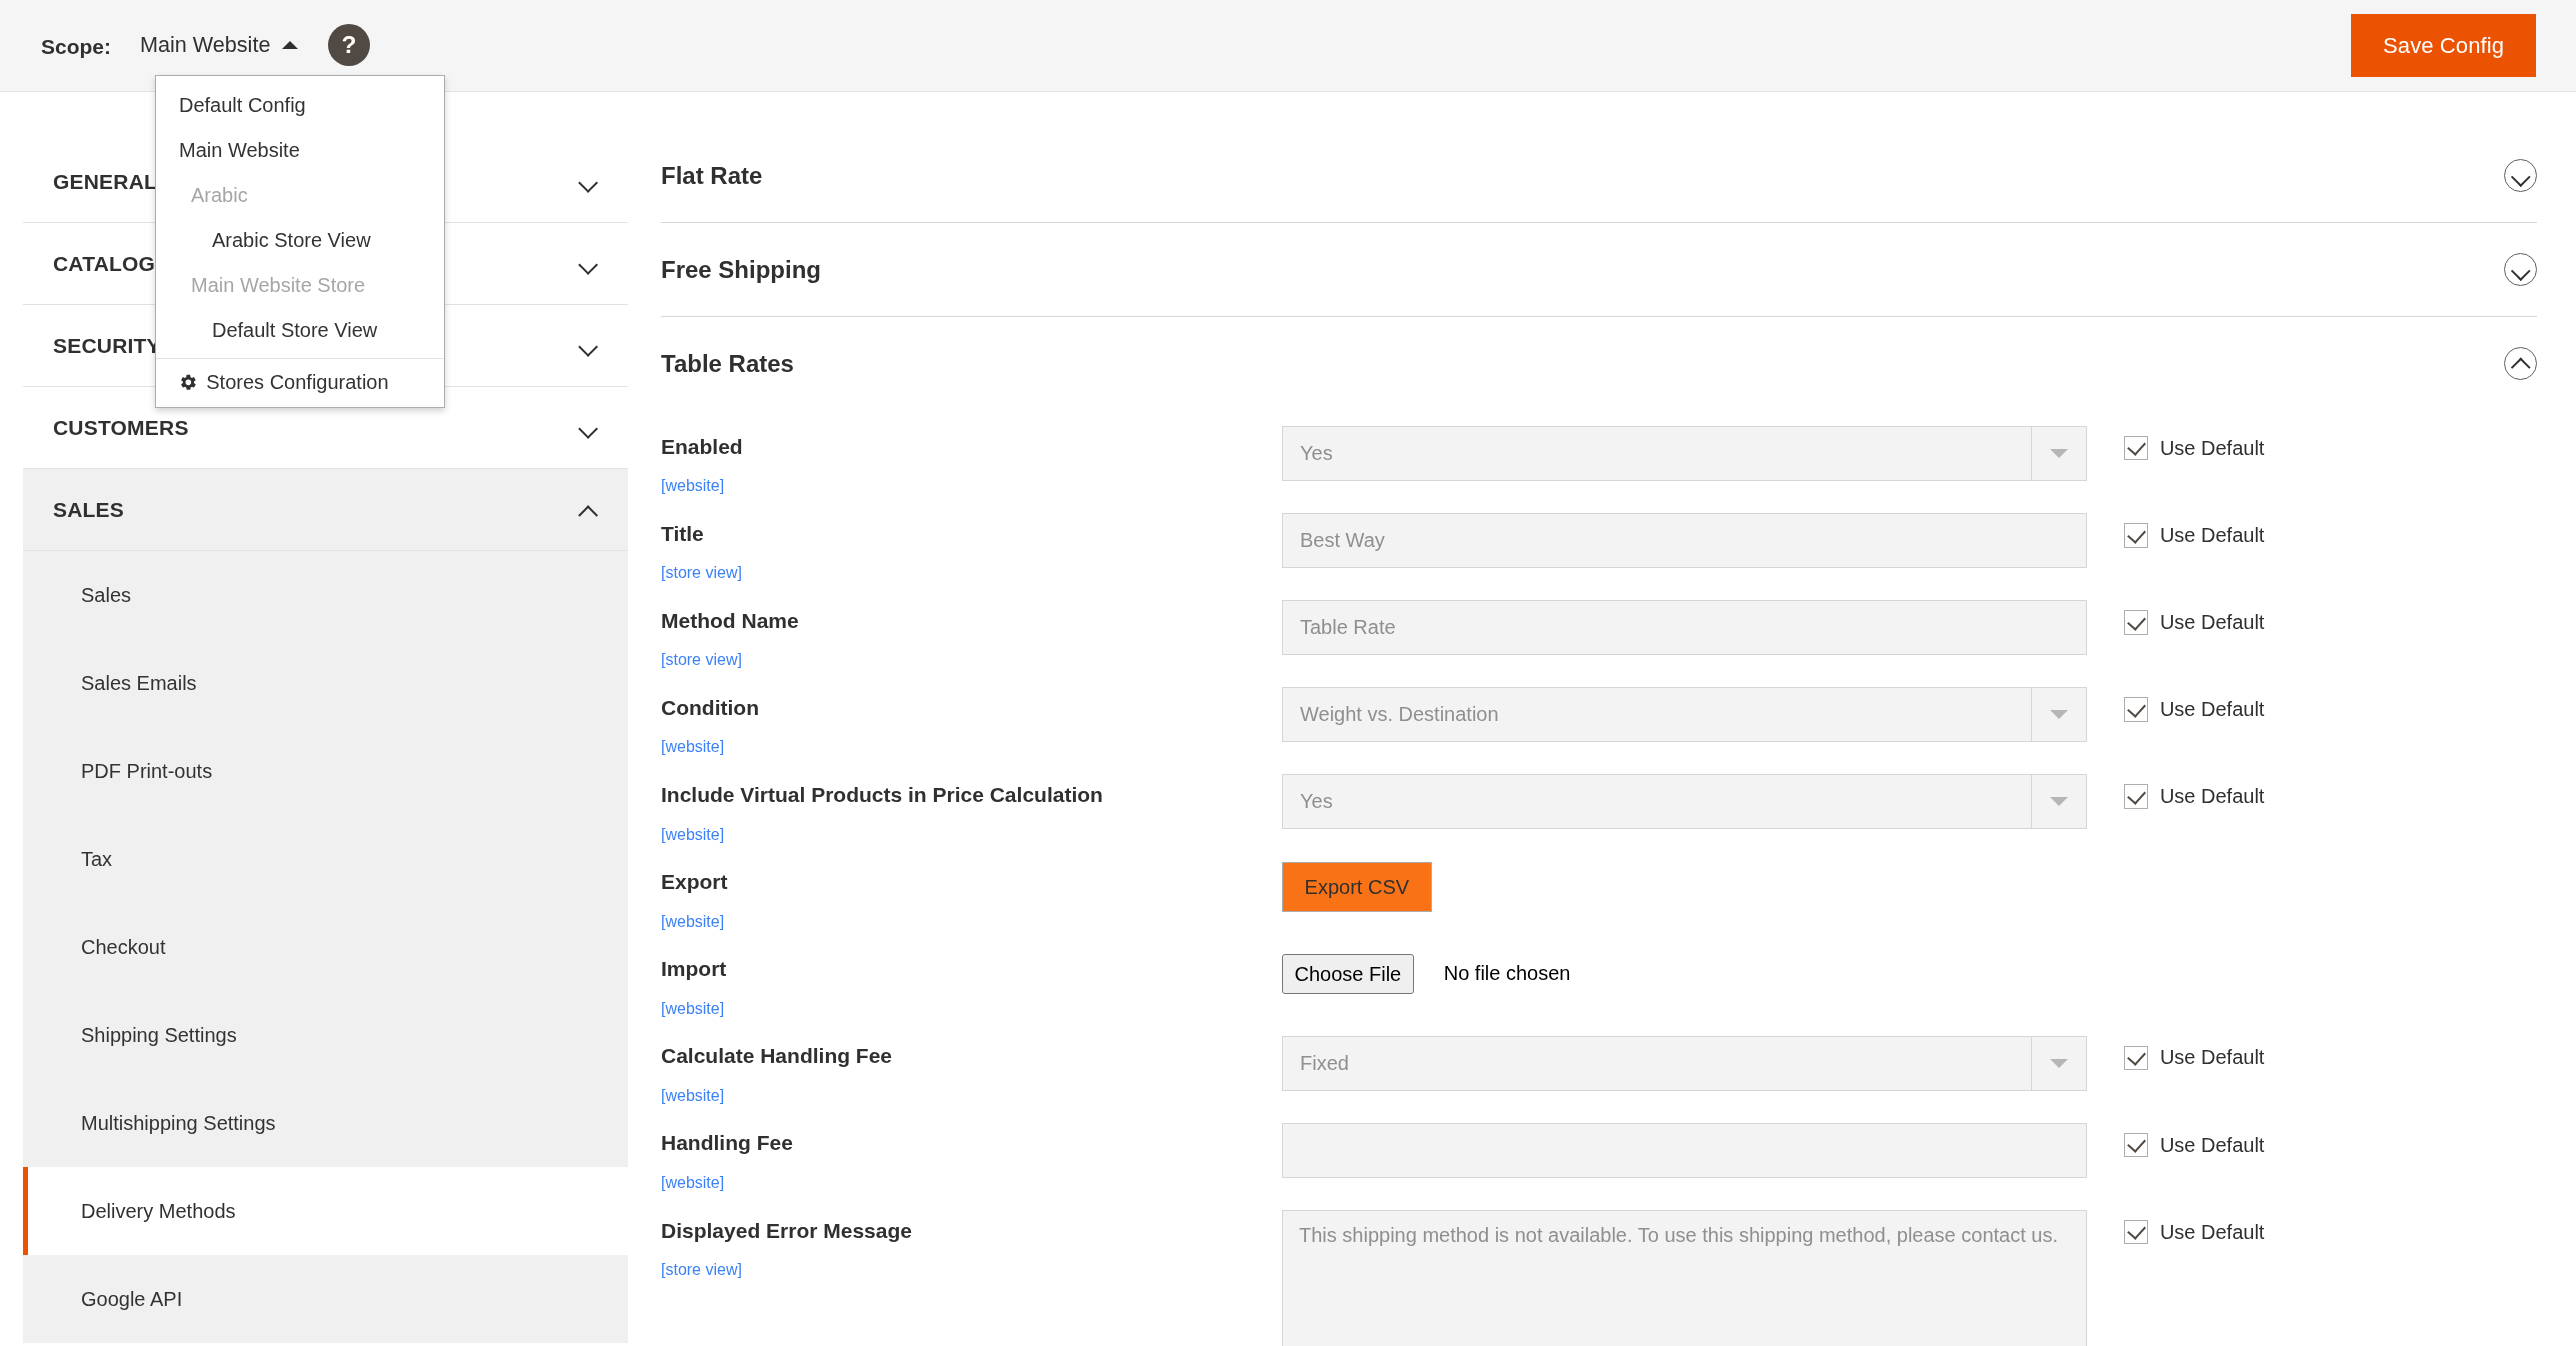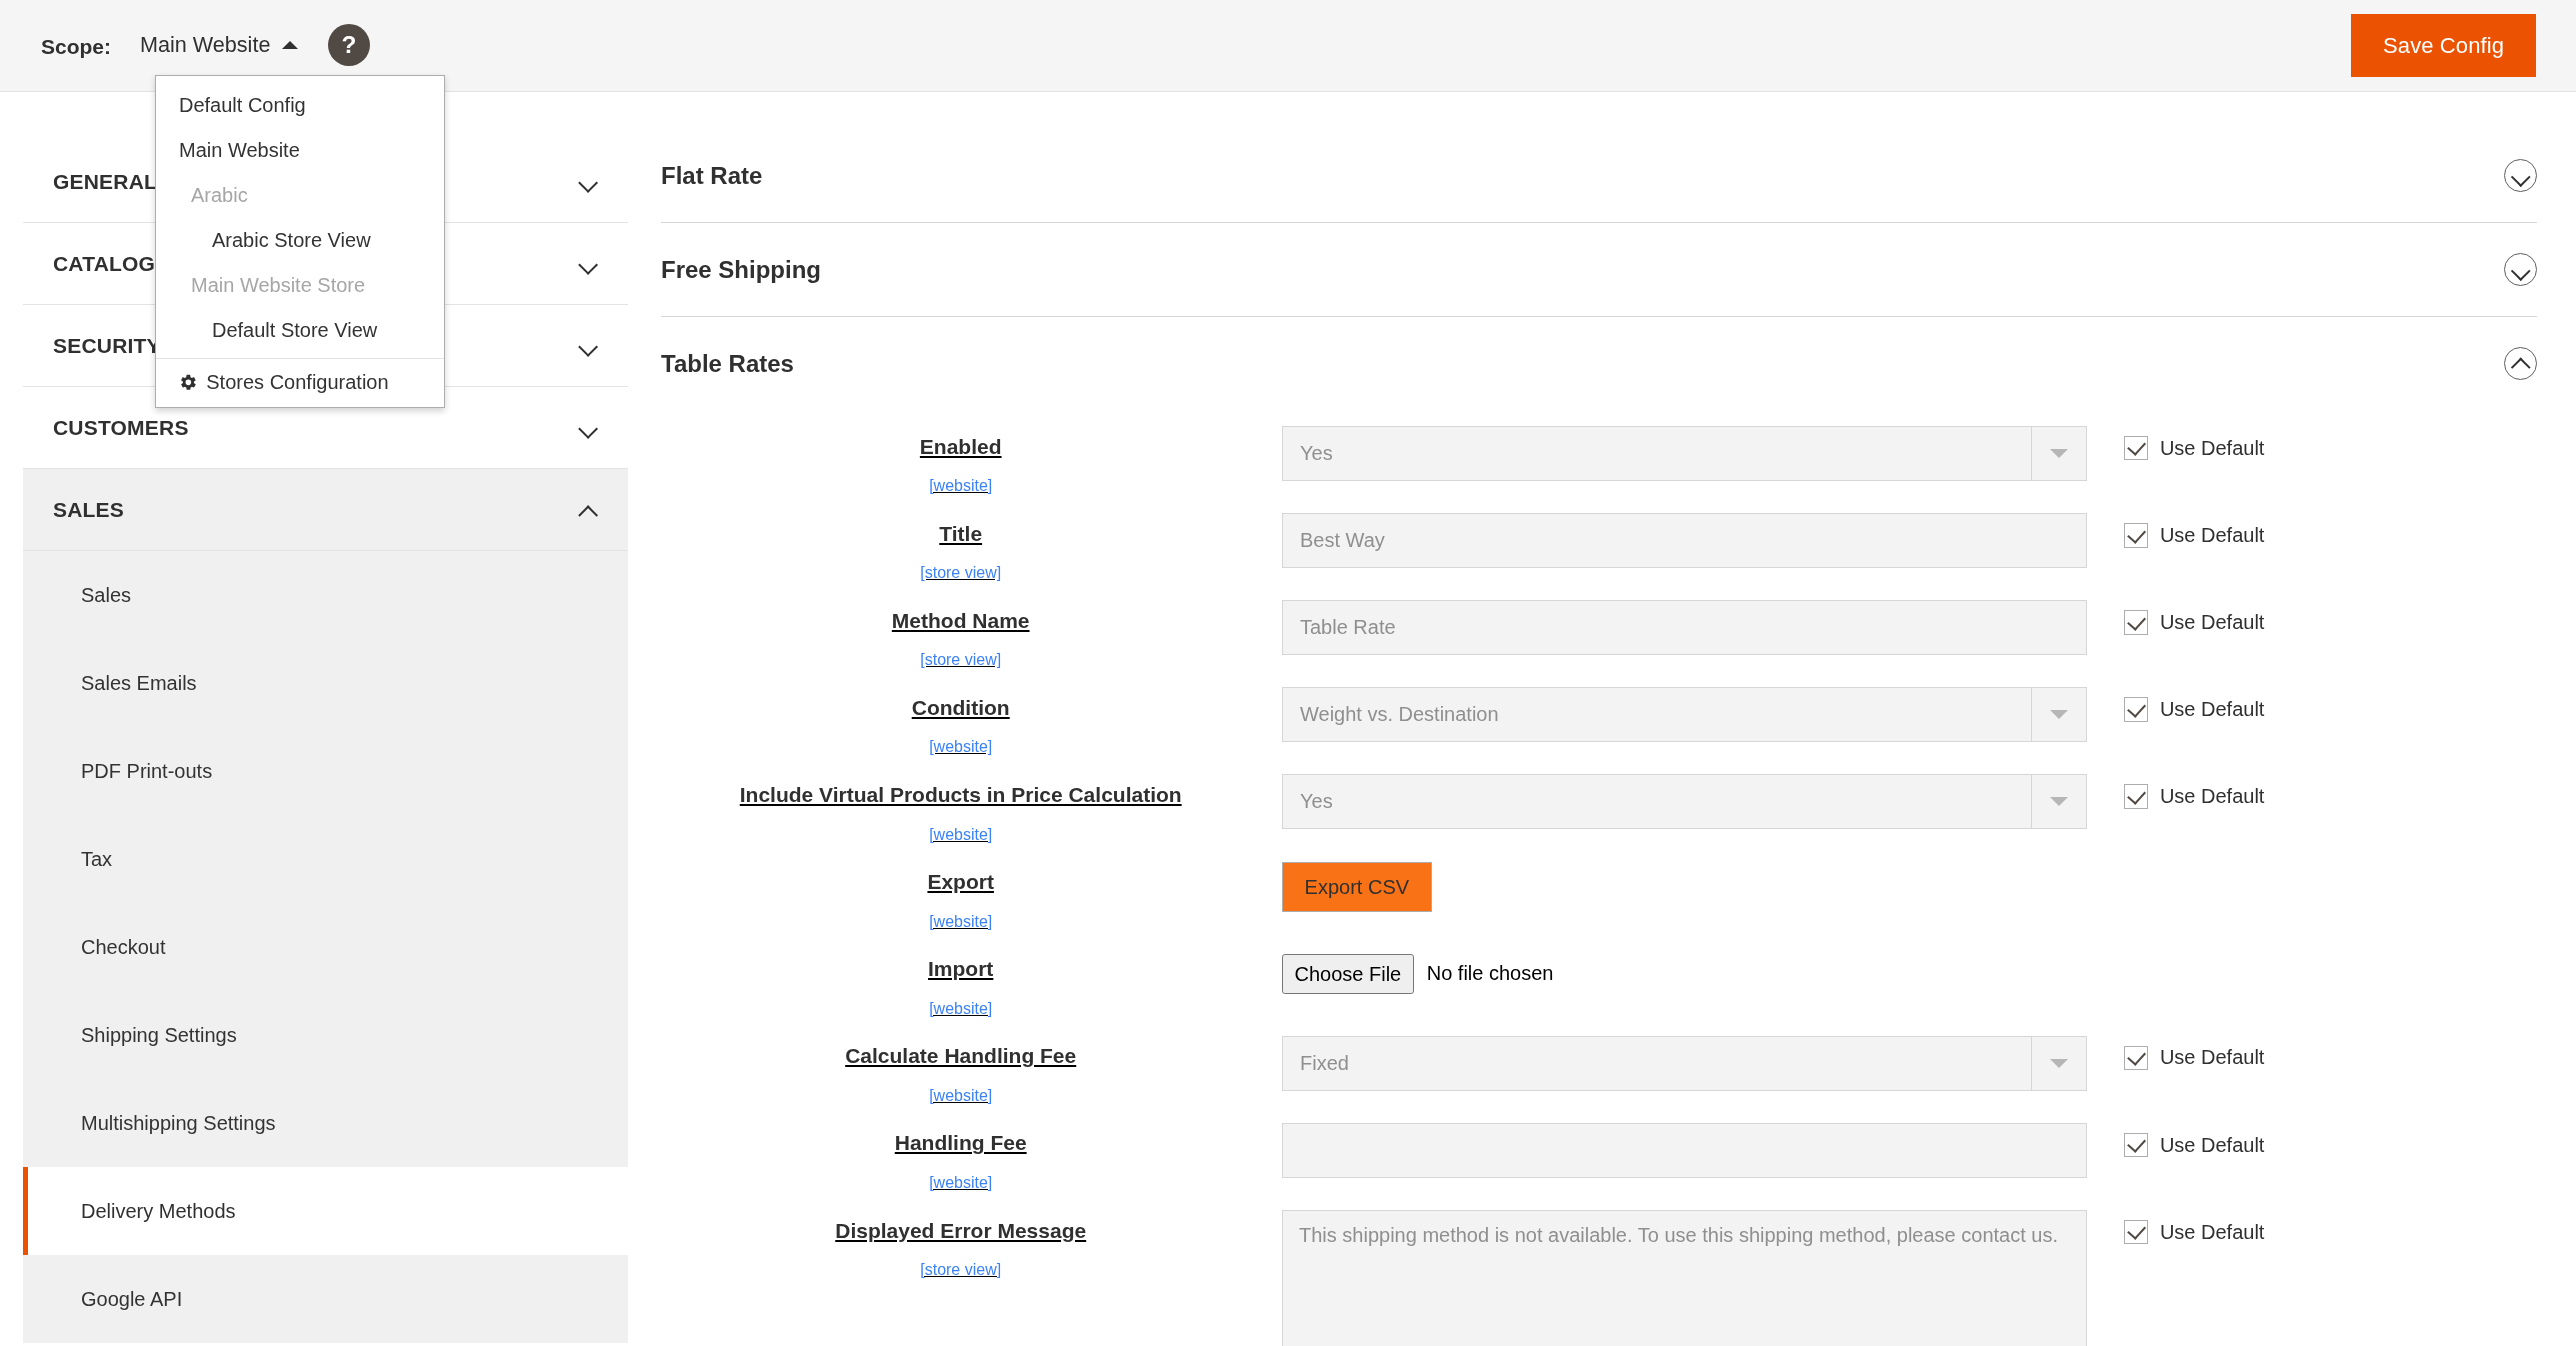--- a/index.html
+++ b/index.html
@@ -236,24 +236,23 @@
 
   .field-row {
     display: flex;
     align-items: flex-start;
     margin-bottom: 17px;
     min-height: 55px;
   }
   .field-label-col {
     width: 621px;
     flex: none;
-    text-align: center;
+    text-align: left;
     padding-right: 21.6px;
     padding-top: 8.6px;
-    text-decoration: underline;
   }
   .field-label {
     font-size: 21px;
     font-weight: bold;
     color: #303030;
     line-height: 1.12;
     display: block;
   }
   .field-scope {
     font-size: 16px;
@@ -330,21 +329,21 @@
     font-size: 20px;
     color: #303030;
     padding: 0 21.6px;
     height: 50px;
     line-height: 49px;
     cursor: pointer;
   }
   .file-row {
     display: flex;
     align-items: center;
-    gap: 13px;
+    gap: 30px;
     height: 50px;
   }
   .choose-file-btn {
     background: #efefef;
     border: 0.7px solid #767676;
     border-radius: 2.9px;
     font-family: "Liberation Sans", sans-serif;
     font-size: 20px;
     color: #000000;
     padding: 0 11.5px;

